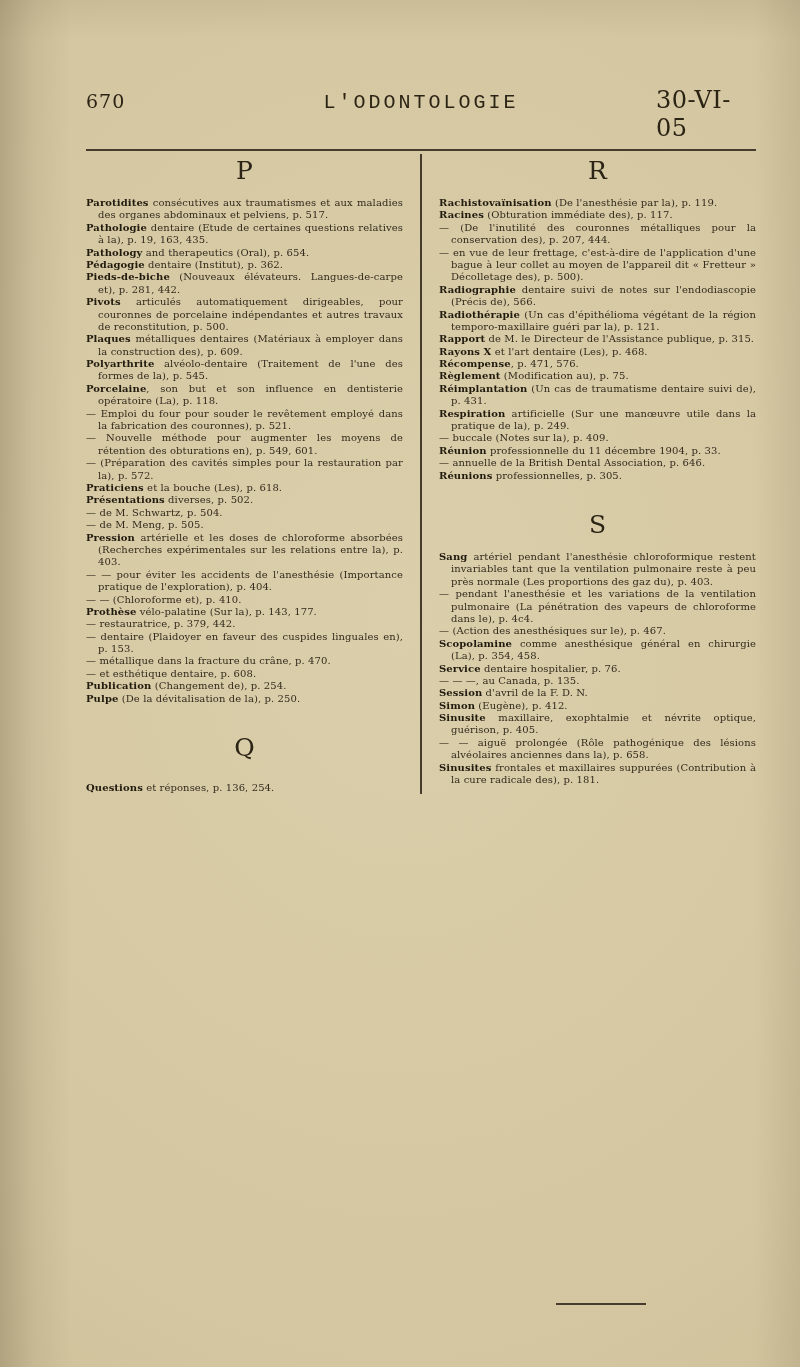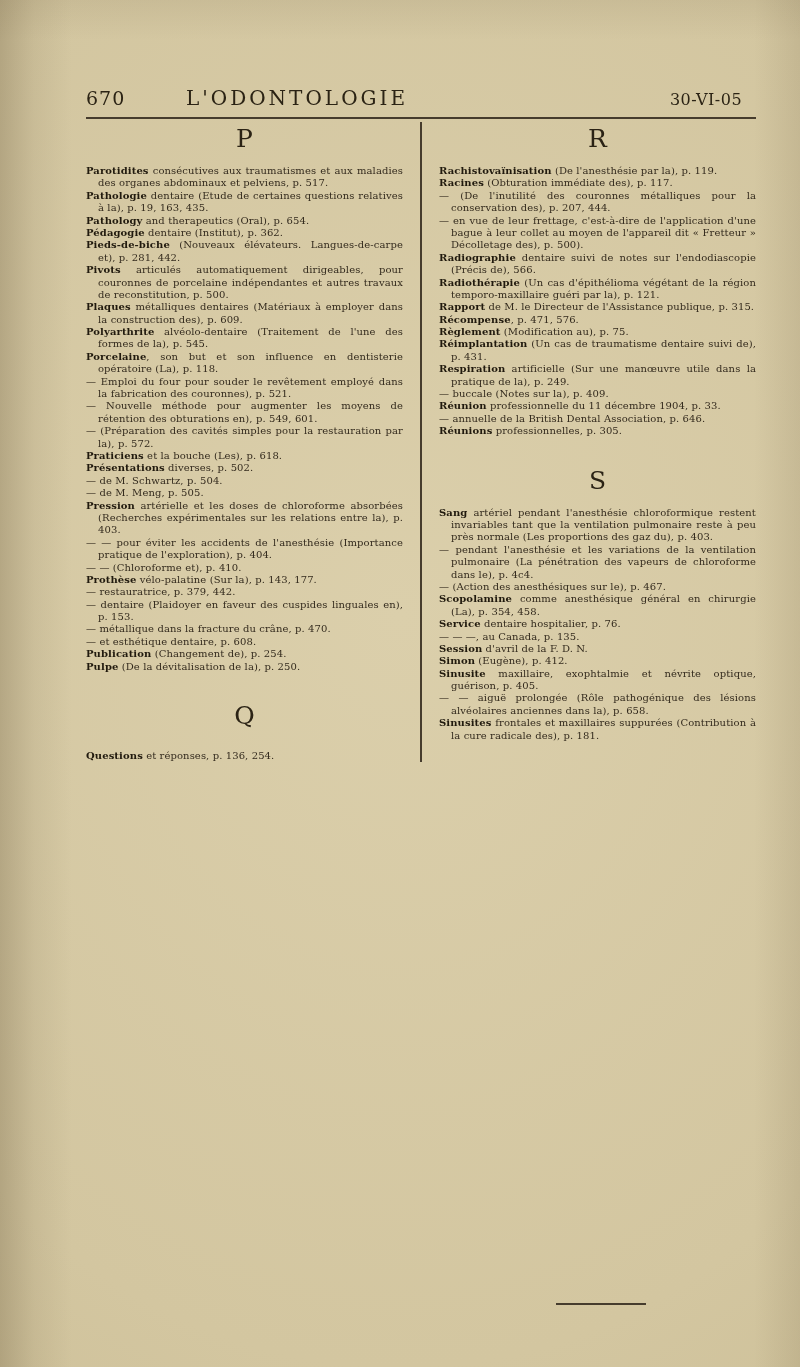--- a/index.html
+++ b/index.html
@@ -13,22 +13,22 @@
     font-family: "DejaVu Serif", "Liberation Serif", serif;
     color: #332a1d;
     background:
       linear-gradient(90deg, rgba(104,88,58,0.30) 0px, rgba(104,88,58,0.10) 34px, rgba(104,88,58,0) 72px),
       linear-gradient(270deg, rgba(104,88,58,0.14) 0px, rgba(104,88,58,0) 46px),
       linear-gradient(180deg, rgba(104,88,58,0.10) 0px, rgba(104,88,58,0) 40px),
       radial-gradient(140% 100% at 50% 45%, #dbcfab 0%, #d3c6a0 55%, #c6b88f 100%);
   }
   .page-header { display: flex; align-items: baseline; }
   .page-number { width: 100px; font-size: 19px; letter-spacing: 1px; color: #2b2314; }
-  .journal-title { flex: 1; font-size: 20px; letter-spacing: 3px; color: #2b2314; }
-  .issue-date { width: 100px; text-align: center; font-size: 16px; letter-spacing: 0.5px; color: #2b2314; }
+  .journal-title { flex: 1; text-align: center; font-size: 20px; letter-spacing: 3px; color: #2b2314; font-family: Liberation Mono, monospace; }
+  .issue-date { width: 100px; text-align: left; font-size: 24px; letter-spacing: 0.5px; color: #2b2314; }
   .header-rule { height: 2px; background: #463c2d; margin-top: 7px; }
 
   .columns { display: flex; margin-top: 3px; align-items: stretch; }
   .column { flex: 1; min-width: 0; }
   .column-divider { width: 2px; background: #463c2d; margin: 0 17px; }
 
   .section-letter {
     text-align: center;
     font-size: 25px;
     font-weight: 400;
@@ -117,20 +117,21 @@
         <section class="index-section" data-letter="R">
           <h2 class="section-letter">R</h2>
           <div class="entries">
             <p class="entry"><span class="term">Rachistovaïnisation</span><span> (De l'anesthésie par la), p. 119.</span></p>
             <p class="entry"><span class="term">Racines</span><span> (Obturation immédiate des), p. 117.</span></p>
             <p class="entry"><span class="term dash">—</span><span> (De l'inutilité des couronnes métalliques pour la conservation des), p. 207, 444.</span></p>
             <p class="entry"><span class="term dash">—</span><span> en vue de leur frettage, c'est-à-dire de l'application d'une bague à leur collet au moyen de l'appareil dit « Fretteur » Décolletage des), p. 500).</span></p>
             <p class="entry"><span class="term">Radiographie</span><span> dentaire suivi de notes sur l'endodiascopie (Précis de), 566.</span></p>
             <p class="entry"><span class="term">Radiothérapie</span><span> (Un cas d'épithélioma végétant de la région temporo-maxillaire guéri par la), p. 121.</span></p>
             <p class="entry"><span class="term">Rapport</span><span> de M. le Directeur de l'Assistance publique, p. 315.</span></p>
+            <p class="entry"><span class="term">Rayons X</span><span> et l'art dentaire (Les), p. 468.</span></p>
             <p class="entry"><span class="term">Récompense</span><span>, p. 471, 576.</span></p>
             <p class="entry"><span class="term">Règlement</span><span> (Modification au), p. 75.</span></p>
             <p class="entry"><span class="term">Réimplantation</span><span> (Un cas de traumatisme dentaire suivi de), p. 431.</span></p>
             <p class="entry"><span class="term">Respiration</span><span> artificielle (Sur une manœuvre utile dans la pratique de la), p. 249.</span></p>
             <p class="entry"><span class="term dash">—</span><span> buccale (Notes sur la), p. 409.</span></p>
             <p class="entry"><span class="term">Réunion</span><span> professionnelle du 11 décembre 1904, p. 33.</span></p>
             <p class="entry"><span class="term dash">—</span><span> annuelle de la British Dental Association, p. 646.</span></p>
             <p class="entry"><span class="term">Réunions</span><span> professionnelles, p. 305.</span></p>
           </div>
         </section>

